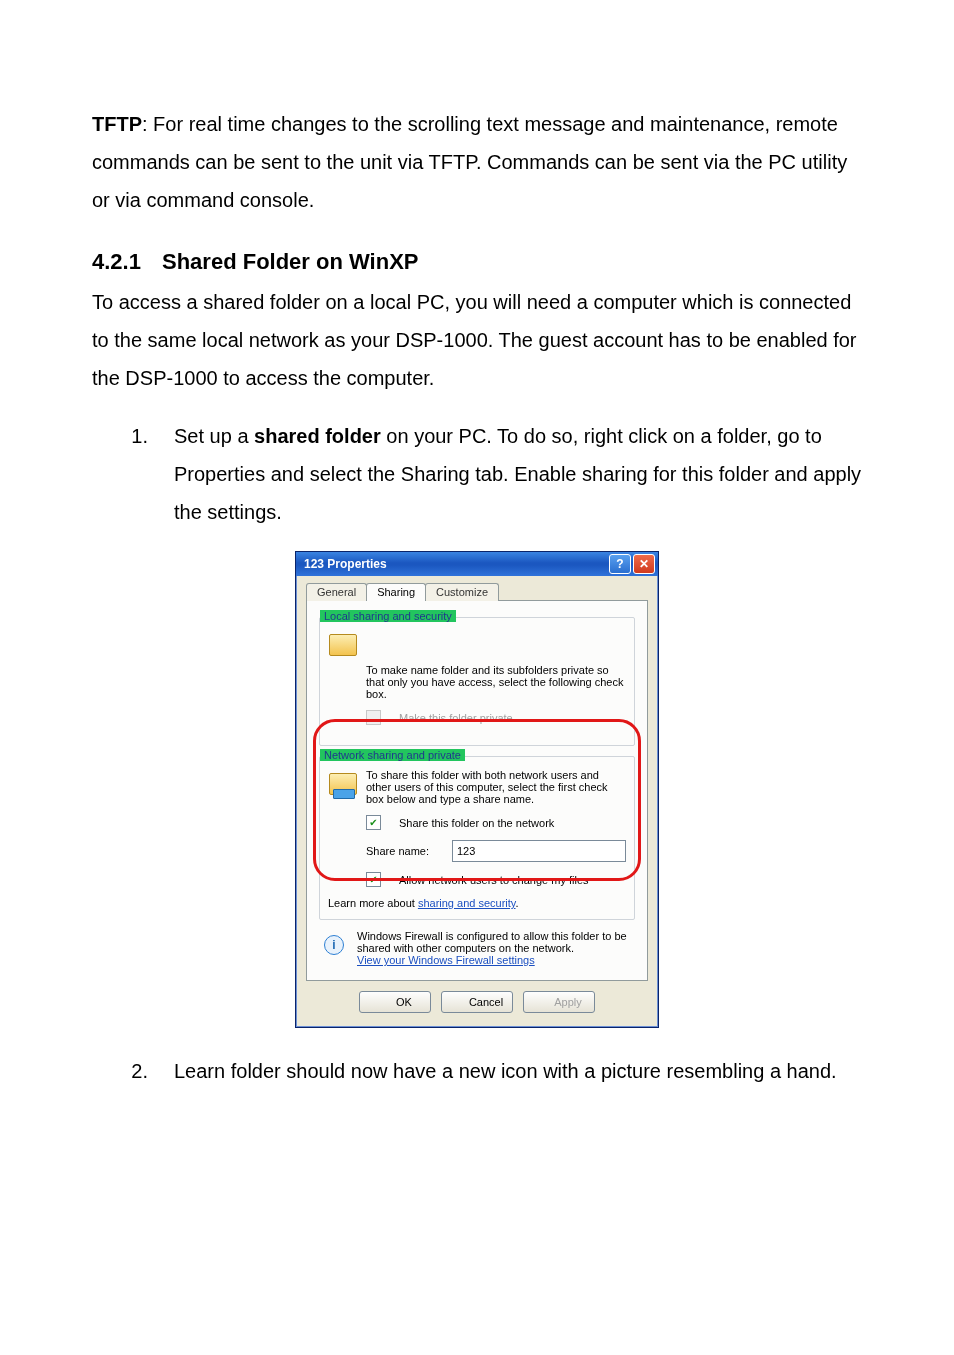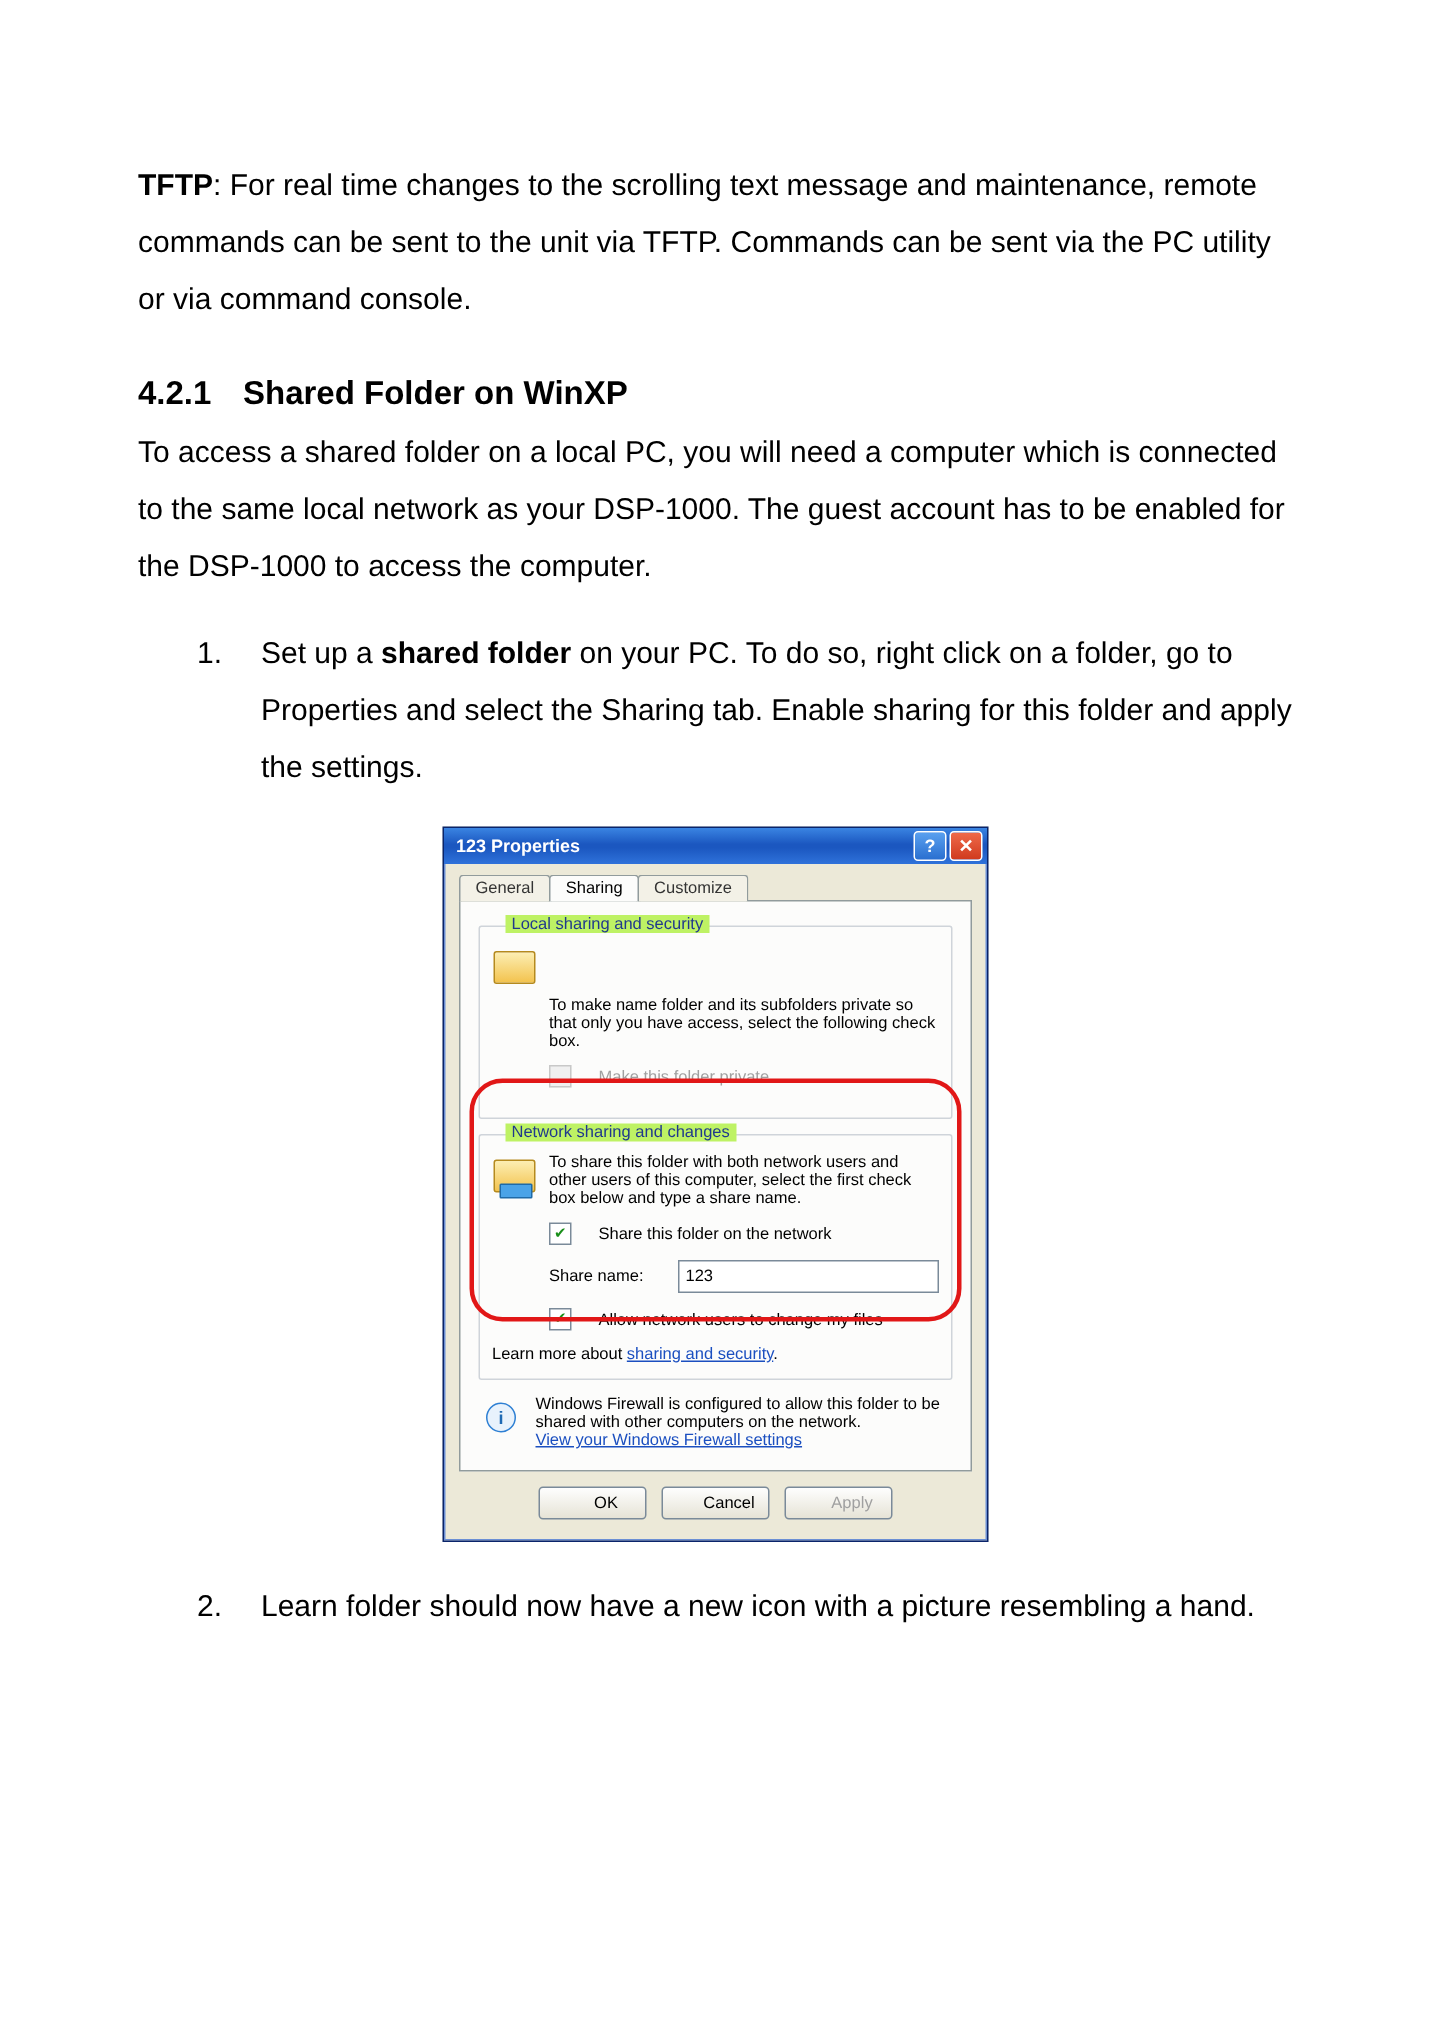--- a/index.html
+++ b/index.html
@@ -91,22 +91,22 @@
     position:relative;
   }
   .xp-group {
     border:1px solid #cfd4da;
     border-radius:2px;
     padding:8px 8px 10px 8px;
     margin:6px 0 10px 0;
     position:relative;
   }
   .xp-group .legend {
-    position:absolute; top:-8px; left:17px;
-    background:#bef264; padding:0 4px;
+    position:absolute; top:-8px; left:0;
+    background:#22c55e; padding:0 4px;
     color:#20398c;
     text-align:center;
   }
   .xp-row { display:flex; gap:8px; margin:4px 0; align-items:flex-start;}
   .xp-icon {
     width:30px; height:30px; flex:0 0 30px;
     display:flex; align-items:center; justify-content:center;
   }
   .folder-icon {
     width:26px; height:20px;
@@ -214,21 +214,21 @@
             </div>
             <div class="xp-row" style="margin-left:38px;">
               <span class="xp-check">
                 <span class="chkbox disabled"></span>
                 <span class="disabled">Make this folder private</span>
               </span>
             </div>
           </div>
 
           <div class="xp-group">
-            <span class="legend">Network sharing and changes</span>
+            <span class="legend">Network sharing and private</span>
             <div class="xp-row">
               <span class="xp-icon">
                   <span class="folder-icon net"></span>
                 </span>
               <span class="xp-text">To share this folder with both network users and other users of this computer, select the first check box below and type a share name.</span>
             </div>
             <div class="xp-row" style="margin-left:38px;">
               <span class="xp-check">
                 <span class="chkbox">✔</span>
                 <span>Share this folder on the network</span>

